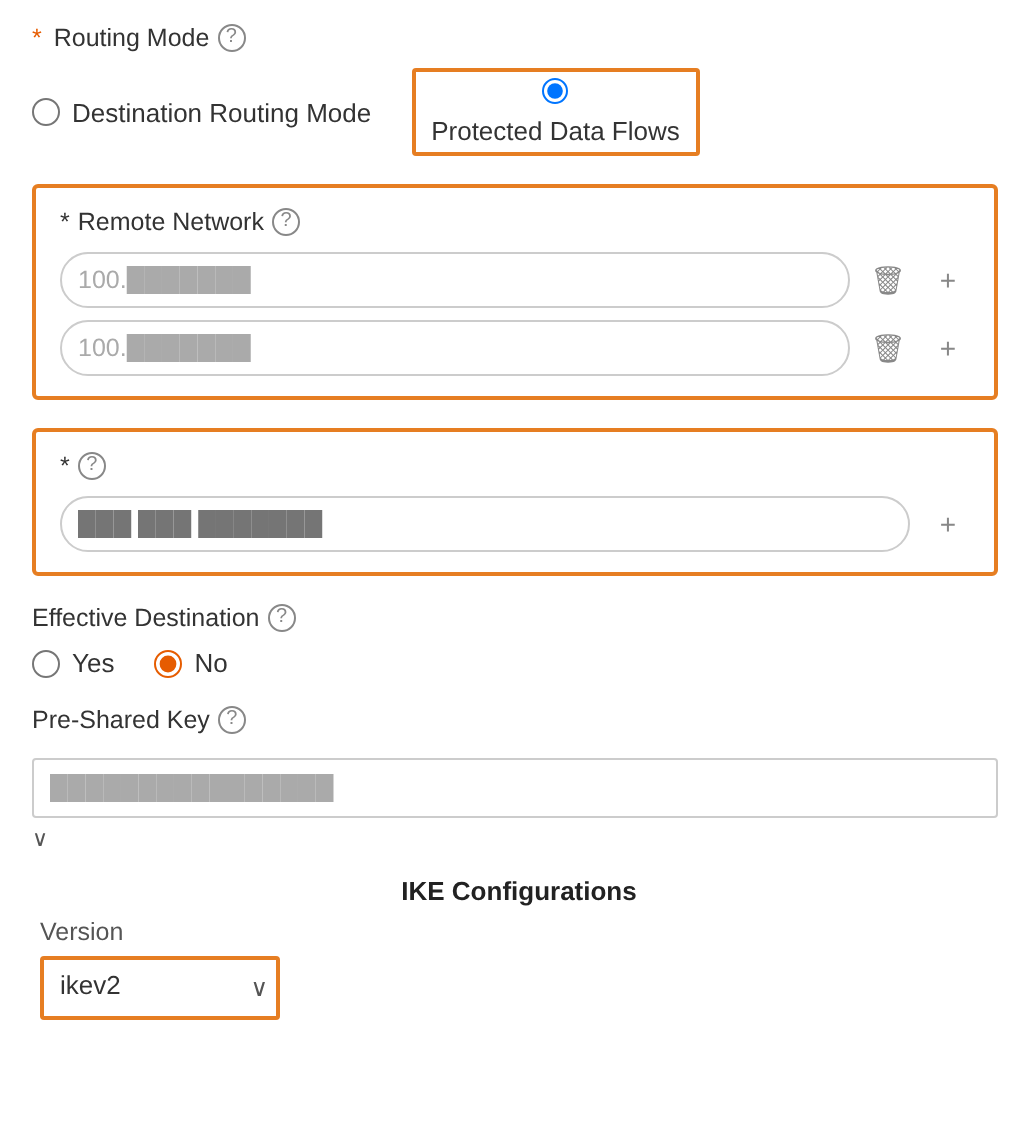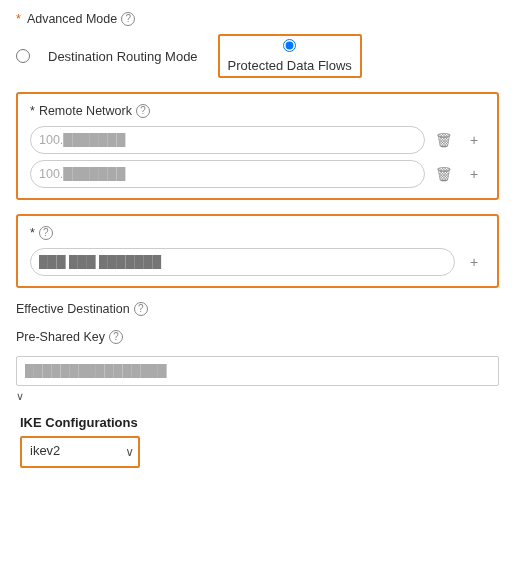--- a/index.html
+++ b/index.html
@@ -44,21 +44,21 @@
     .radio-group {
       display: flex;
       align-items: center;
       gap: 20px;
       margin-bottom: 14px;
     }
 
     .radio-option {
       display: flex;
       align-items: center;
-      gap: 18px;
+      gap: 6px;
       cursor: pointer;
     }
 
     .radio-option input[type="radio"] {
       accent-color: #e65c00;
       width: 14px;
       height: 14px;
       cursor: pointer;
     }
 
@@ -155,20 +155,21 @@
 
     .ike-section {
       padding-left: 4px;
     }
 
     .ike-title {
       font-size: 13px;
       font-weight: 700;
       color: #222;
       margin-bottom: 6px;
+      text-align: center;
     }
 
     .version-label {
       font-size: 12.5px;
       color: #555;
       margin-bottom: 5px;
     }
 
     .version-select-wrapper {
       position: relative;
@@ -209,21 +210,21 @@
       border-radius: 2px;
       flex-direction: column;
     }
   </style>
 </head>
 <body>
 
 <div>
   <div class="section-label">
     <span class="required">*</span>
-    <span>Advanced Mode</span>
+    <span>Routing Mode</span>
     <span class="help-icon" title="Help">?</span>
   </div>
 
   <div class="radio-group">
     <label class="radio-option">
       <input type="radio" name="routing" style="">
       <span>Destination Routing Mode</span>
     </label>
     <div class="protected-label">
       <input type="radio" name="routing" checked="" style="">
@@ -259,37 +260,48 @@
     <input class="network-input" type="text" placeholder="███ ███ ███████" style="">
     <button class="icon-btn" title="Add">+</button>
   </div>
 </div>
 
 <div class="effective-section">
   <div class="section-label">
     <span>Effective Destination</span>
     <span class="help-icon">?</span>
   </div>
+  <div class="radio-group">
+    <label class="radio-option">
+      <input type="radio" name="effective" style="">
+      <span>Yes</span>
+    </label>
+    <label class="radio-option">
+      <input type="radio" name="effective" checked="" style="">
+      <span>No</span>
+    </label>
+  </div>
 </div>
 
 <div class="preshared-section">
   <div class="section-label">
     <span>Pre-Shared Key</span>
     <span class="help-icon">?</span>
   </div>
   <input class="preshared-input" type="text" value="████████████████" style="">
 </div>
 
 <div class="advanced-section">
   <div class="advanced-toggle">
     <span class="chevron">∨</span>
   </div>
 
   <div class="ike-section">
     <div class="ike-title">IKE Configurations</div>
+    <div class="version-label">Version</div>
     <div class="version-select-wrapper">
       <select class="version-select">
         <option value="ikev2" selected="">ikev2</option>
         <option value="ikev1">ikev1</option>
       </select>
       <span class="select-chevron">∨</span>
     </div>
   </div>
 </div>
 

